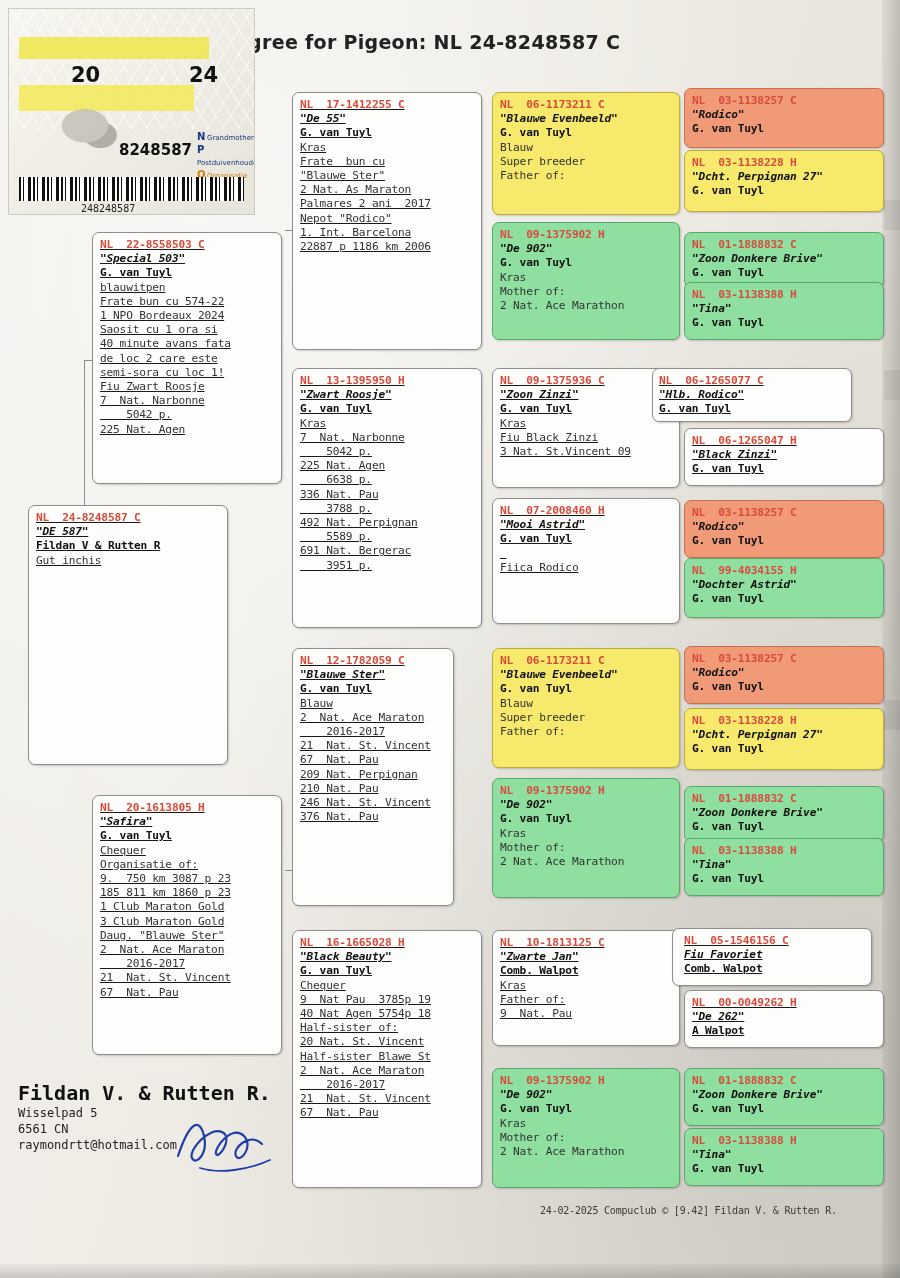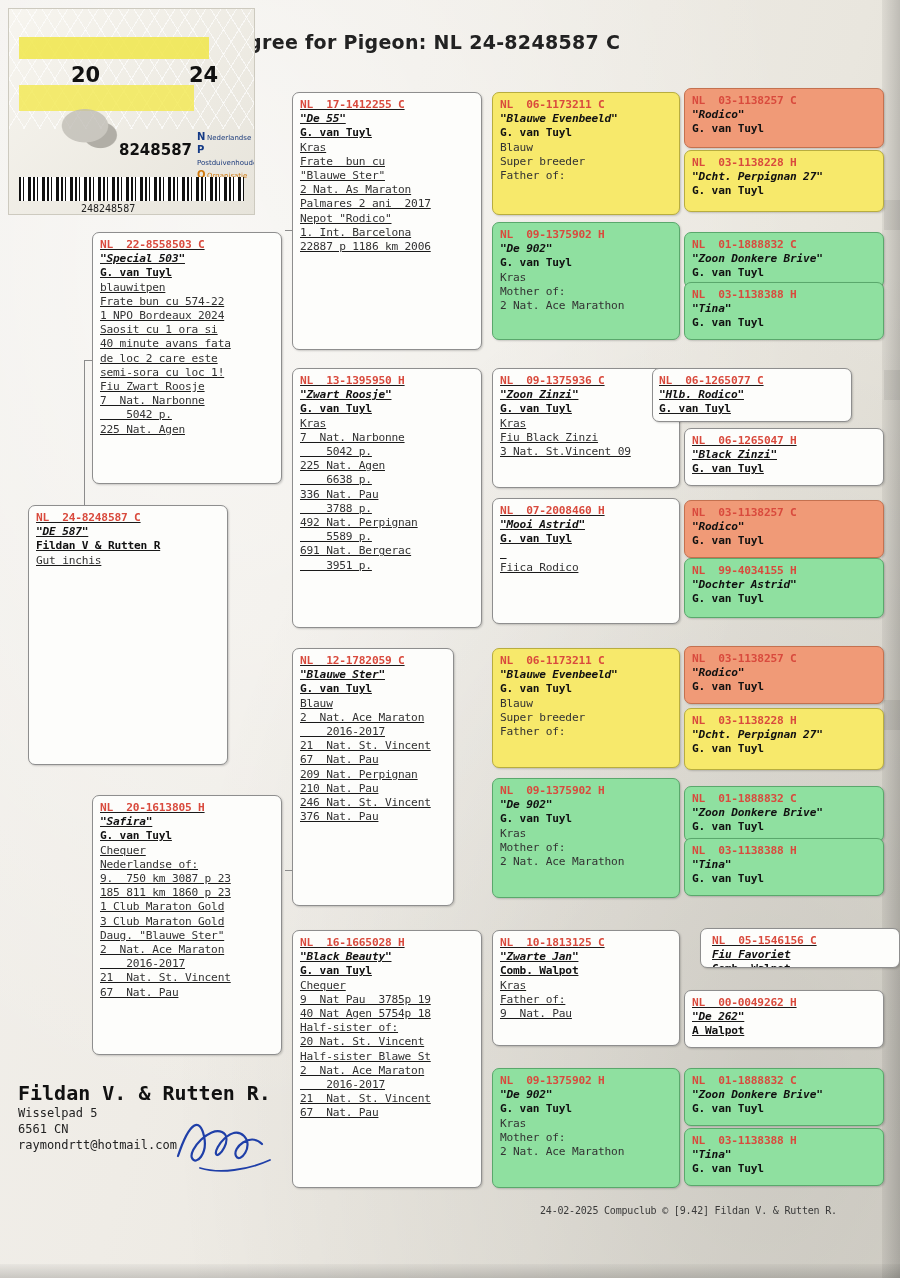--- a/index.html
+++ b/index.html
@@ -137,21 +137,21 @@
 
   <div class="stamp">
     <div class="netting"></div>
     <div class="yellowbar"></div>
     <div class="yellowbar2"></div>
     <div class="bird"></div>
     <div class="yr-l">20</div>
     <div class="yr-r">24</div>
     <div class="ringno">8248587</div>
     <div class="np">
-      <div><b>N</b><span>Nederlandse</span></div>
+      <div><b>N</b><span>Grandmother</span></div>
       <div><b>P</b><span>Postduivenhouders</span></div>
       <div><b class="or">O</b><span class="or">Organisatie</span></div>
     </div>
     <div class="barcode"></div>
     <div class="barno">248248587</div>
   </div>
 
   <div class="conn" style="left:84px;top:360px;width:1px;height:300px;"></div>
   <div class="conn" style="left:84px;top:360px;width:8px;height:1px;"></div>
   <div class="conn" style="left:84px;top:660px;width:8px;height:1px;"></div>
@@ -179,21 +179,21 @@
         <div class="line ind">Fiu Zwart Roosje</div>
         <div class="line ind">7  Nat. Narbonne</div>
         <div class="line ind">    5042 p.</div>
         <div class="line ind">225 Nat. Agen</div>
       </div>
       <div class="box white" style="left: 92px; top: 795px; width: 190px; height: 260px;">
         <div class="ring"><span class="nl">NL  20-1613805 H</span></div>
         <div class="name">"Safira"</div>
         <div class="breeder">G. van Tuyl</div>
         <div class="line ind">Chequer</div>
-        <div class="line ind">Nederlandse of:</div>
+        <div class="line ind">Organisatie of:</div>
         <div class="line ind">9.  750 km 3087 p 23</div>
         <div class="line ind">185 811 km 1860 p 23</div>
         <div class="line ind">1 Club Maraton Gold</div>
         <div class="line ind">3 Club Maraton Gold</div>
         <div class="line ind">Daug. "Blauwe Ster"</div>
         <div class="line ind">2  Nat. Ace Maraton</div>
         <div class="line ind">    2016-2017</div>
         <div class="line ind">21  Nat. St. Vincent</div>
         <div class="line ind">67  Nat. Pau</div>
       </div>
@@ -371,21 +371,21 @@
       <div class="box green" style="left: 684px; top: 786px; width: 200px; height: 56px;">
         <div class="ring"><span class="nl">NL  01-1888832 C</span></div>
         <div class="name">"Zoon Donkere Brive"</div>
         <div class="breeder">G. van Tuyl</div>
       </div>
       <div class="box green" style="left: 684px; top: 838px; width: 200px; height: 58px;">
         <div class="ring"><span class="nl">NL  03-1138388 H</span></div>
         <div class="name">"Tina"</div>
         <div class="breeder">G. van Tuyl</div>
       </div>
-      <div class="box white" style="left: 700px; top: 928px; width: 200px; height: 40px; padding-left: 11px;">
+      <div class="box white" style="left: 672px; top: 928px; width: 200px; height: 58px; padding-left: 11px;">
         <div class="ring"><span class="nl">NL  05-1546156 C</span></div>
         <div class="name">Fiu Favoriet</div>
         <div class="breeder">Comb. Walpot</div>
       </div>
       <div class="box white" style="left: 684px; top: 990px; width: 200px; height: 58px;">
         <div class="ring"><span class="nl">NL  00-0049262 H</span></div>
         <div class="name">"De 262"</div>
         <div class="breeder">A Walpot</div>
       </div>
       <div class="box green" style="left: 684px; top: 1068px; width: 200px; height: 58px;">

